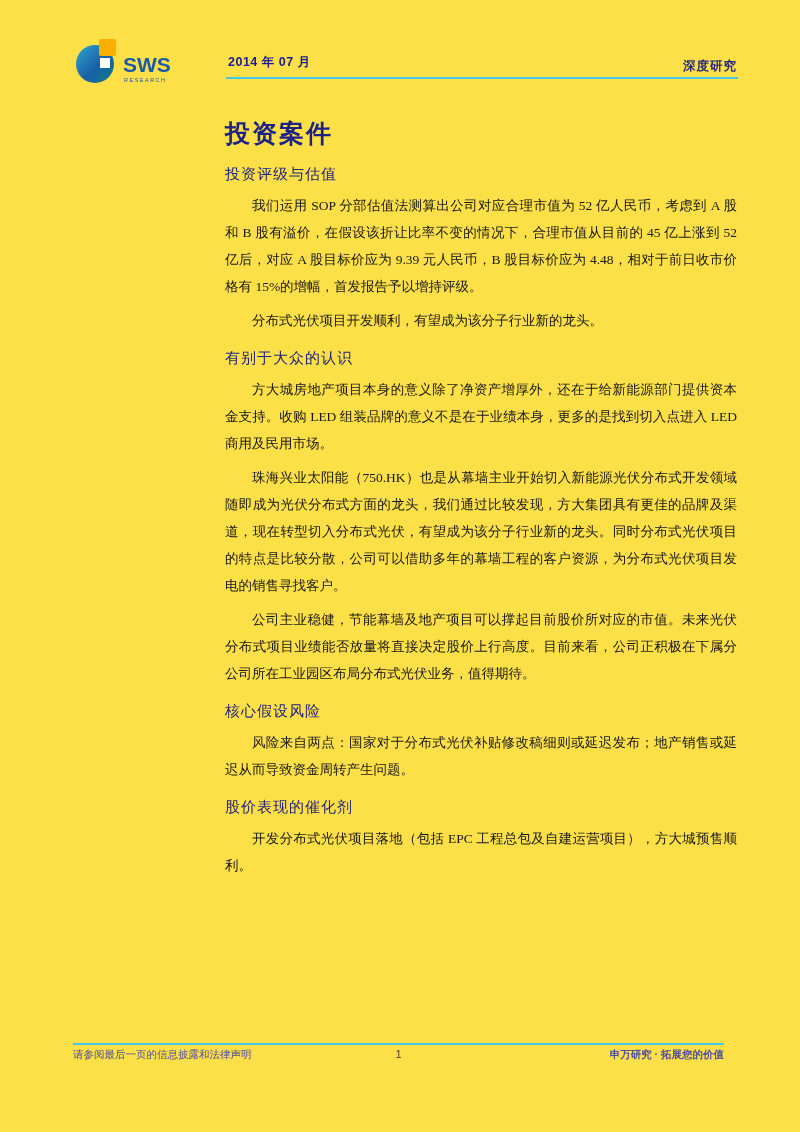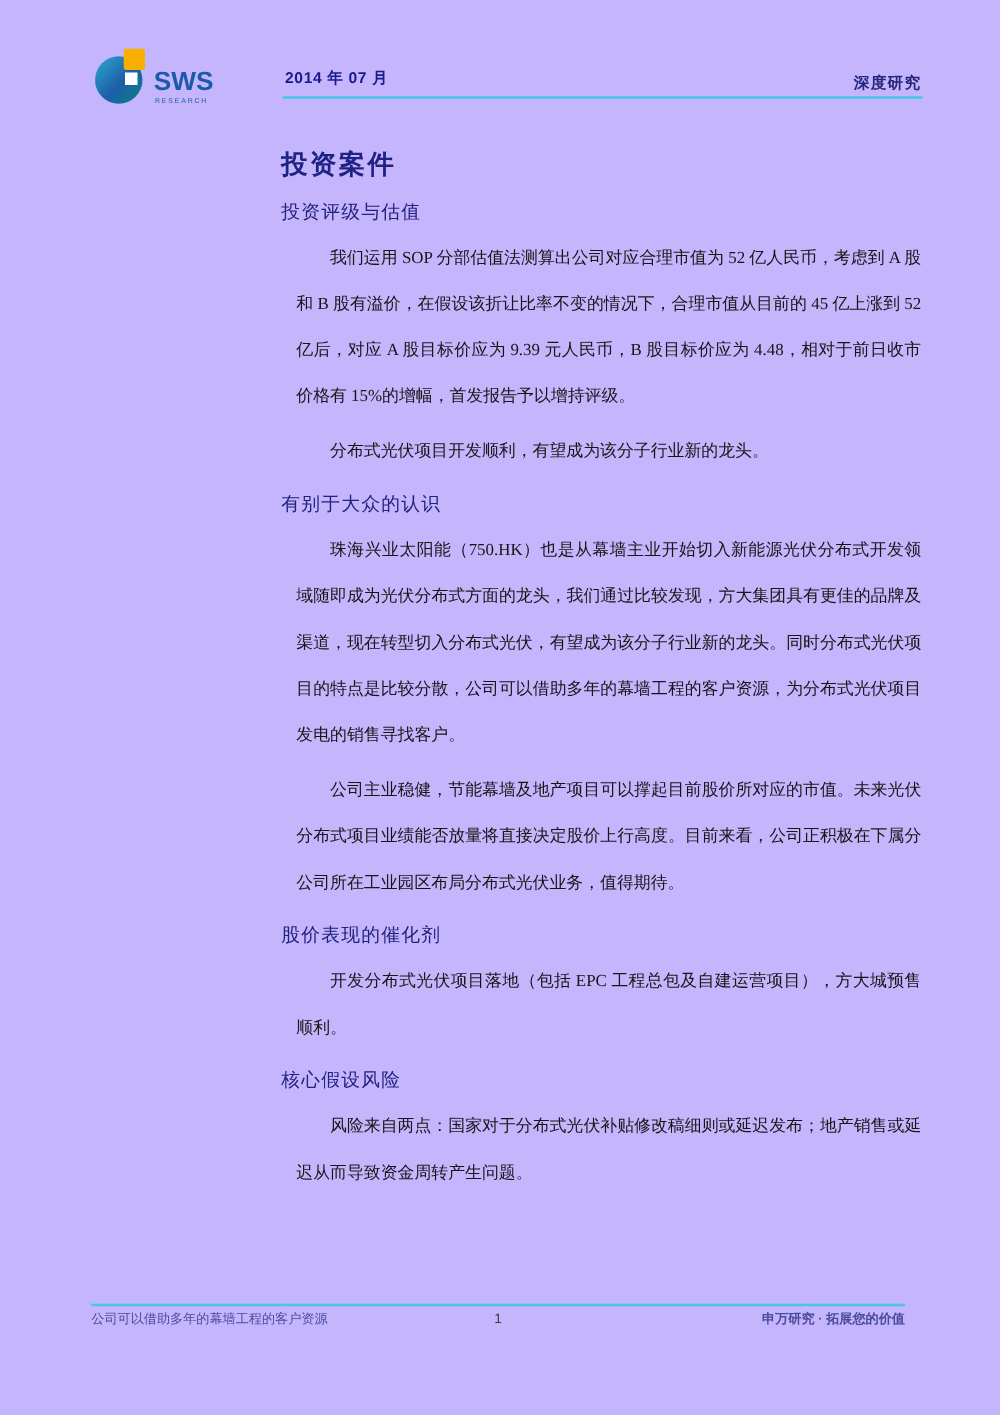--- a/index.html
+++ b/index.html
@@ -5,21 +5,21 @@
   html, body {
     margin: 0;
     padding: 0;
     background: #ffffff;
   }
   .page {
     position: relative;
     width: 800px;
     height: 1132px;
     margin: 0 auto;
-    background: #c4b5fd;
+    background: #fde047;
     overflow: hidden;
     font-family: "Liberation Serif", "DejaVu Serif", serif;
   }
 
   
   .logo {
     position: absolute;
     left: 73px;
     top: 33px;
     width: 120px;
@@ -59,37 +59,37 @@
   .content {
     position: absolute;
     left: 225px;
     top: 79px;
     width: 512px;
     color: #161616;
   }
   .doc-title {
     margin: 38px 0 14px 0;
     font-family: "Liberation Sans", "DejaVu Sans", sans-serif;
-    font-size: 21px;
+    font-size: 25px;
     font-weight: bold;
     color: #1e2285;
     letter-spacing: 2px;
   }
   .section-heading {
     margin: 15px 0 8px 0;
     font-family: "Liberation Sans", "DejaVu Sans", sans-serif;
     font-size: 15px;
     font-weight: normal;
     color: #22227e;
     letter-spacing: 1px;
   }
   .content p {
-    margin: 0 0 7px 12px;
+    margin: 0 0 7px 0;
     font-size: 13.5px;
-    line-height: 37px;
+    line-height: 27px;
     text-align: justify;
     text-indent: 2em;
     color: #161616;
   }
 
   
   .footer-rule {
     position: absolute;
     left: 73px;
     top: 1043px;
@@ -144,35 +144,36 @@
       <h2 class="section-heading">投资评级与估值</h2>
       <p>我们运用 SOP 分部估值法测算出公司对应合理市值为 52 亿人民币，考虑到 A 股和 B 股有溢价，在假设该折让比率不变的情况下，合理市值从目前的 45 亿上涨到 52 亿后，对应 A 股目标价应为 9.39 元人民币，B 股目标价应为 4.48，相对于前日收市价格有 15%的增幅，首发报告予以增持评级。</p>
     </section>
 
     <section>
       <p>分布式光伏项目开发顺利，有望成为该分子行业新的龙头。</p>
     </section>
 
     <section>
       <h2 class="section-heading">有别于大众的认识</h2>
+      <p>方大城房地产项目本身的意义除了净资产增厚外，还在于给新能源部门提供资本金支持。收购 LED 组装品牌的意义不是在于业绩本身，更多的是找到切入点进入 LED 商用及民用市场。</p>
       <p>珠海兴业太阳能（750.HK）也是从幕墙主业开始切入新能源光伏分布式开发领域随即成为光伏分布式方面的龙头，我们通过比较发现，方大集团具有更佳的品牌及渠道，现在转型切入分布式光伏，有望成为该分子行业新的龙头。同时分布式光伏项目的特点是比较分散，公司可以借助多年的幕墙工程的客户资源，为分布式光伏项目发电的销售寻找客户。</p>
       <p>公司主业稳健，节能幕墙及地产项目可以撑起目前股价所对应的市值。未来光伏分布式项目业绩能否放量将直接决定股价上行高度。目前来看，公司正积极在下属分公司所在工业园区布局分布式光伏业务，值得期待。</p>
+    </section>
+
+    <section>
+      <h2 class="section-heading">核心假设风险</h2>
+      <p>风险来自两点：国家对于分布式光伏补贴修改稿细则或延迟发布；地产销售或延迟从而导致资金周转产生问题。</p>
     </section>
 
     <section>
       <h2 class="section-heading">股价表现的催化剂</h2>
       <p>开发分布式光伏项目落地（包括 EPC 工程总包及自建运营项目），方大城预售顺利。</p>
     </section>
-
-    <section>
-      <h2 class="section-heading">核心假设风险</h2>
-      <p>风险来自两点：国家对于分布式光伏补贴修改稿细则或延迟发布；地产销售或延迟从而导致资金周转产生问题。</p>
-    </section>
   </main>
 
   <div class="footer-rule"></div>
   <div class="footer-row">
-    <span class="footer-left">公司可以借助多年的幕墙工程的客户资源</span>
+    <span class="footer-left">请参阅最后一页的信息披露和法律声明</span>
     <span class="footer-page">1</span>
     <span class="footer-right">申万研究 · 拓展您的价值</span>
   </div>
 
 </div>
 
 </body></html>

